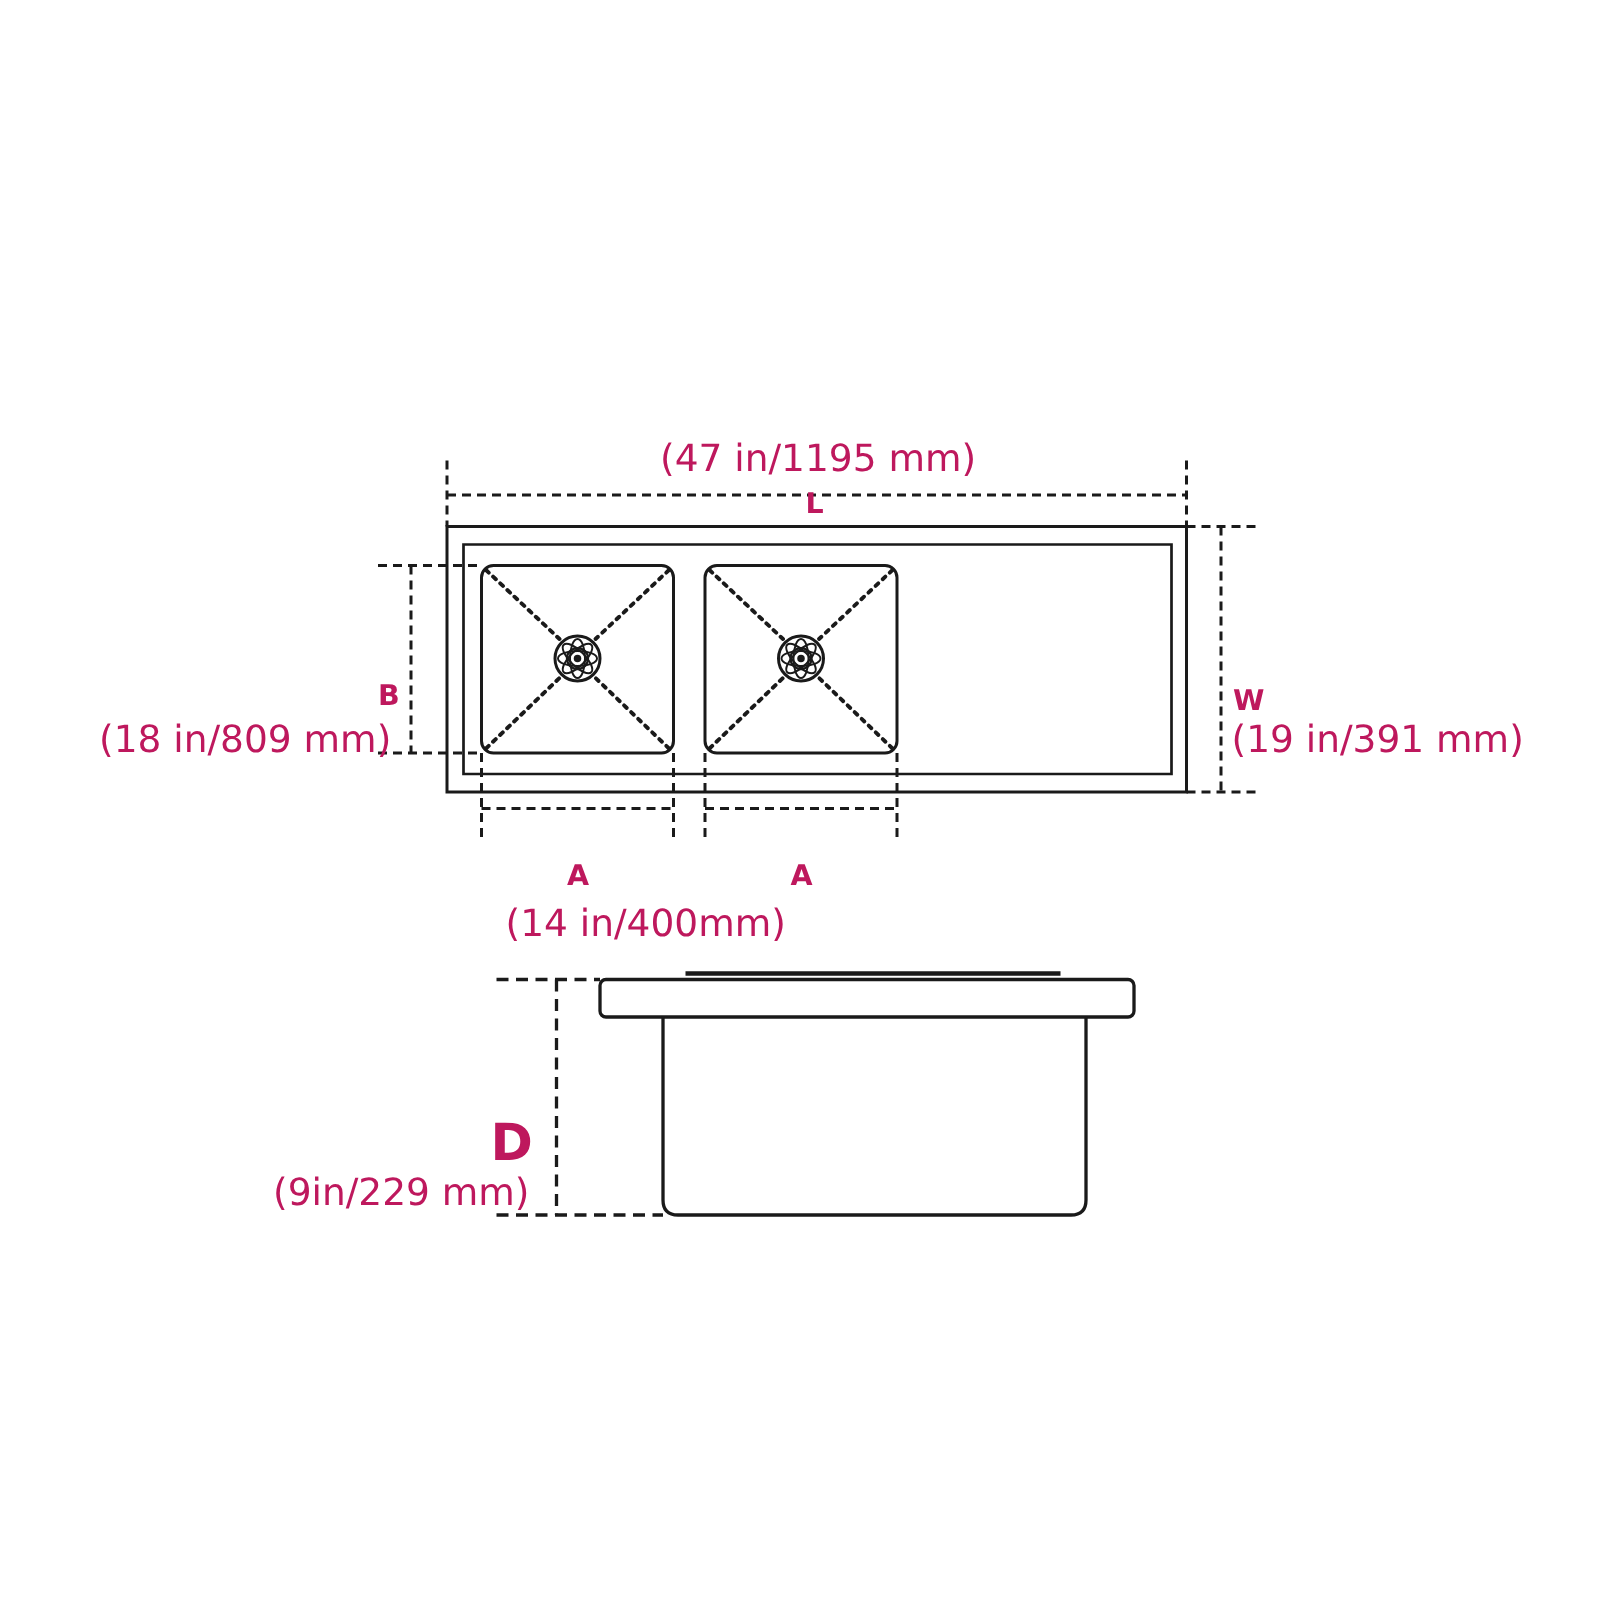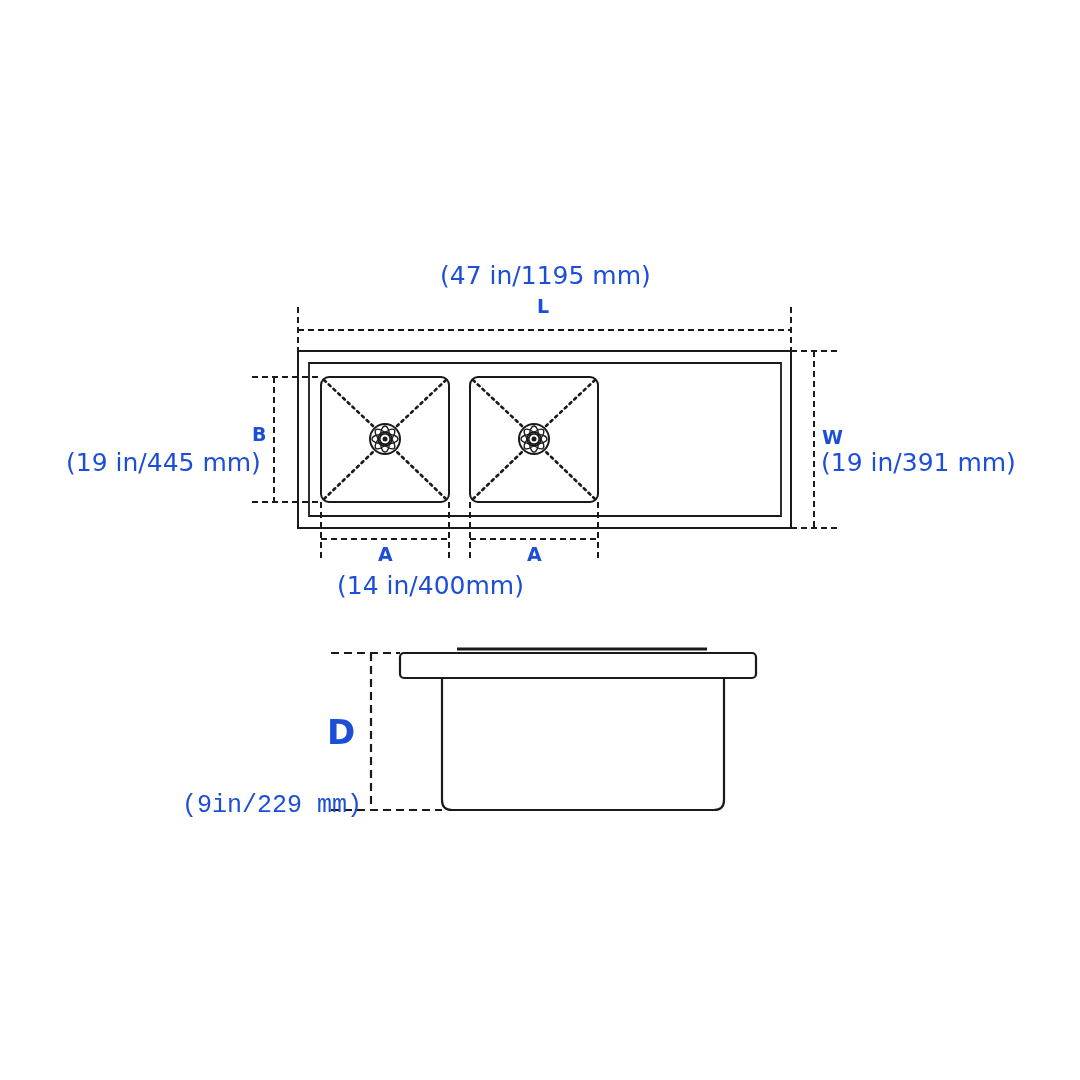--- a/index.html
+++ b/index.html
@@ -1,18 +1,18 @@
 <!DOCTYPE html>
 <html><head>
 <meta charset="utf-8">
 <style>
   html, body { margin: 0; padding: 0; background: #ffffff; }
   body { width: 1080px; height: 1080px; position: relative; overflow: hidden; font-family: "DejaVu Sans", sans-serif; }
   svg { position: absolute; left: 0; top: 0; }
-  .lbl { position: absolute; color: #1d4ed8; font-family: "DejaVu Sans", sans-serif; white-space: nowrap; line-height: 1; }
+  .lbl { position: absolute; color: #be185d; font-family: "DejaVu Sans", sans-serif; white-space: nowrap; line-height: 1; margin-top: 30px; }
   .dim { font-size: 25px; letter-spacing: 0px; }
   .letter { font-weight: bold; font-size: 19px; }
   .letter-big { font-weight: bold; font-size: 34px; }
 </style>
 </head>
 <body>
 
 <svg width="1080" height="1080" viewBox="0 0 1080 1080">
   <defs>
     <g id="drain">
@@ -88,23 +88,23 @@
     <line x1="331" y1="653" x2="400" y2="653"></line>
     <line x1="331" y1="810" x2="442" y2="810"></line>
     <line x1="371" y1="653" x2="371" y2="810"></line>
   </g>
 </svg>
 
 <div class="lbl dim" style="left:440px; top:263px;">(47 in/1195 mm)</div>
 <div class="lbl letter" style="left:537px; top:297px;">L</div>
 
 <div class="lbl letter" style="left:252px; top:425px;">B</div>
-<div class="lbl dim" style="left:66px; top:450px;">(19 in/445 mm)</div>
+<div class="lbl dim" style="left:66px; top:450px;">(18 in/809 mm)</div>
 
 <div class="lbl letter" style="left:822px; top:428px;">W</div>
 <div class="lbl dim" style="left:821px; top:450px;">(19 in/391 mm)</div>
 
 <div class="lbl letter" style="left:378px; top:545px;">A</div>
 <div class="lbl letter" style="left:527px; top:545px;">A</div>
 <div class="lbl dim" style="left:337px; top:573px;">(14 in/400mm)</div>
 
 <div class="lbl letter-big" style="left:327px; top:715px;">D</div>
-<div class="lbl dim" style="left:182px; top:793px;font-family:Liberation Mono, monospace;">(9in/229 mm)</div>
+<div class="lbl dim" style="left:182px; top:752px;">(9in/229 mm)</div>
 
 </body></html>

